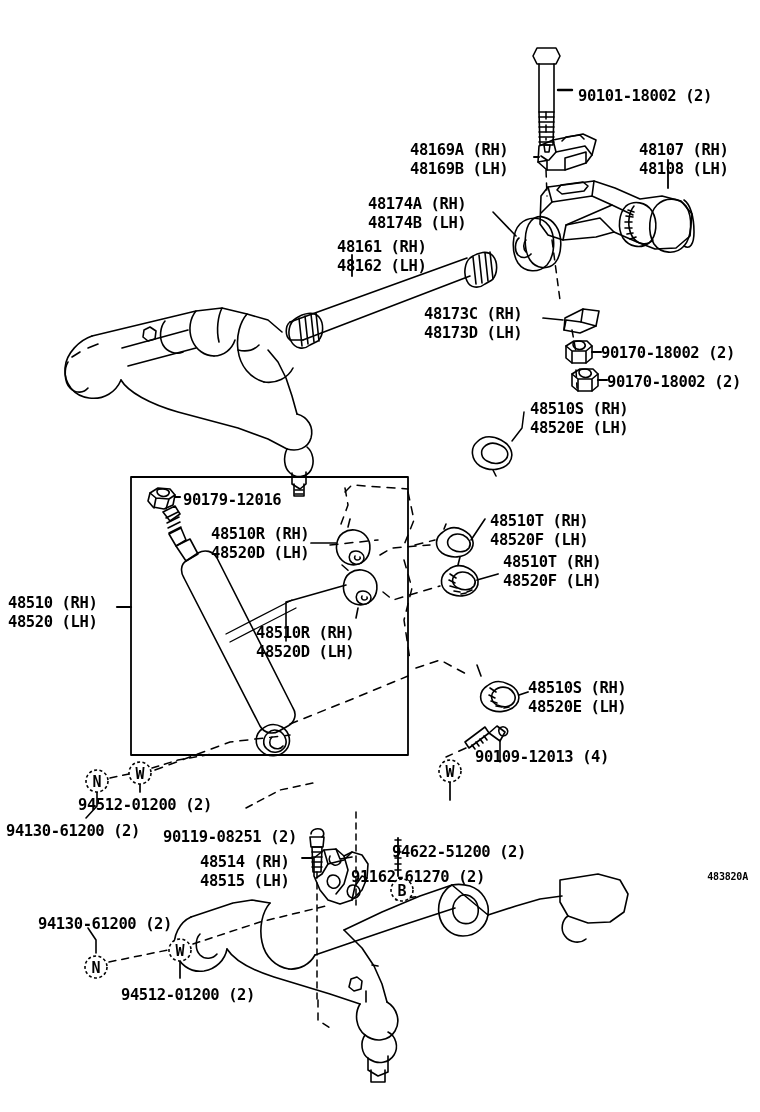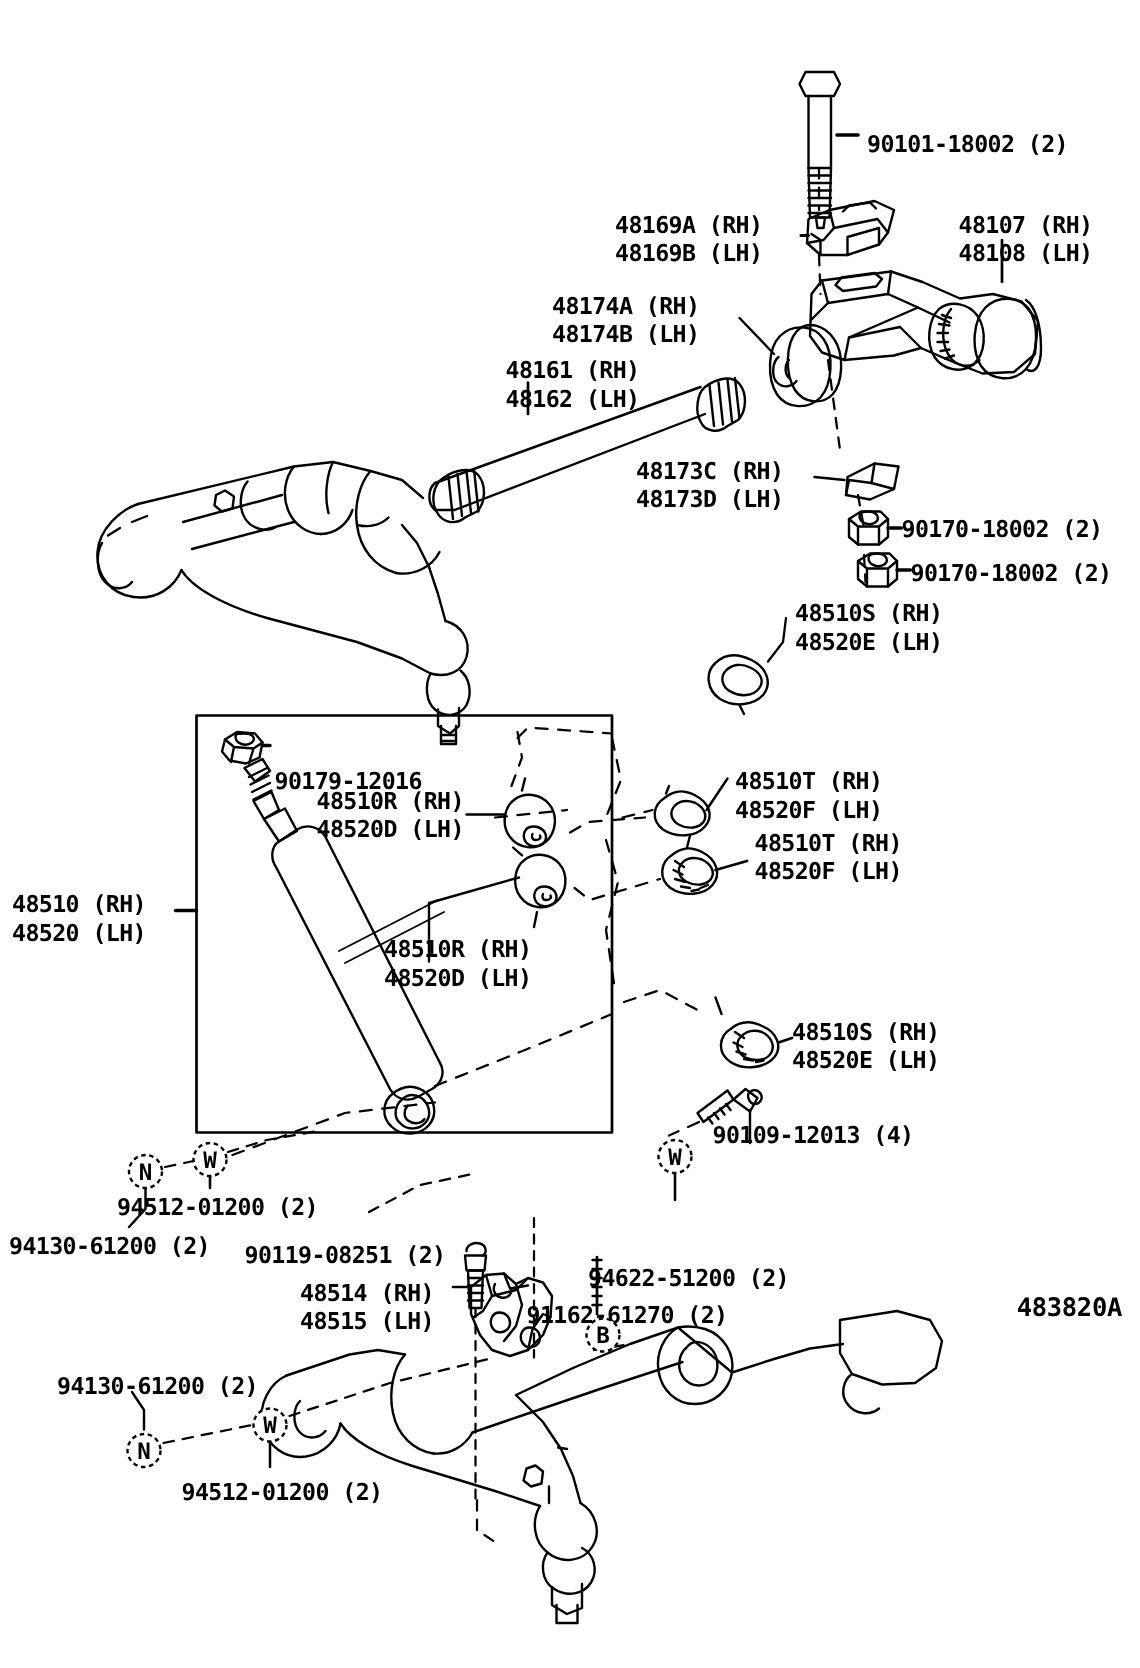--- a/index.html
+++ b/index.html
@@ -17,21 +17,21 @@
     font-weight:bold;
     font-size:15.5px;
     line-height:18.5px;
     letter-spacing:-0.4px;
     white-space:pre;
     color:#000;
   }
   .diagno{
     position:absolute;right:12px;bottom:10px;
     font-family:"DejaVu Sans Mono","Liberation Mono",monospace;
-    font-weight:bold;font-size:17px;letter-spacing:-0.2px;color:#000;
+    font-weight:bold;font-size:10px;letter-spacing:-0.2px;color:#000;
   }
 </style>
 </head>
 <body>
 
 <div id="stage">
 
   <svg id="art" viewBox="0 0 760 1112" xmlns="http://www.w3.org/2000/svg">
     <g fill="none" stroke="#000" stroke-width="1.6" stroke-linejoin="round" stroke-linecap="round">
 
@@ -331,21 +331,21 @@
       <div class="lbl" style="left: 368px; top: 195px;">48174A (RH)
 48174B (LH)</div>
       <div class="lbl" style="left: 337px; top: 238px; text-align: right;">48161 (RH)
 48162 (LH)</div>
       <div class="lbl" style="left: 424px; top: 305px;">48173C (RH)
 48173D (LH)</div>
       <div class="lbl" style="left: 601px; top: 344px;">90170-18002 (2)</div>
       <div class="lbl" style="left: 607px; top: 373px;">90170-18002 (2)</div>
       <div class="lbl" style="left: 530px; top: 400px;">48510S (RH)
 48520E (LH)</div>
-      <div class="lbl" style="left: 183px; top: 512px;">90179-12016</div>
+      <div class="lbl" style="left: 183px; top: 491px;">90179-12016</div>
       <div class="lbl" style="left: 211px; top: 525px;">48510R (RH)
 48520D (LH)</div>
       <div class="lbl" style="left: 490px; top: 512px;">48510T (RH)
 48520F (LH)</div>
       <div class="lbl" style="left: 503px; top: 553px;">48510T (RH)
 48520F (LH)</div>
       <div class="lbl" style="left: 8px; top: 594px;">48510 (RH)
 48520 (LH)</div>
       <div class="lbl" style="left: 256px; top: 624px;">48510R (RH)
 48520D (LH)</div>

